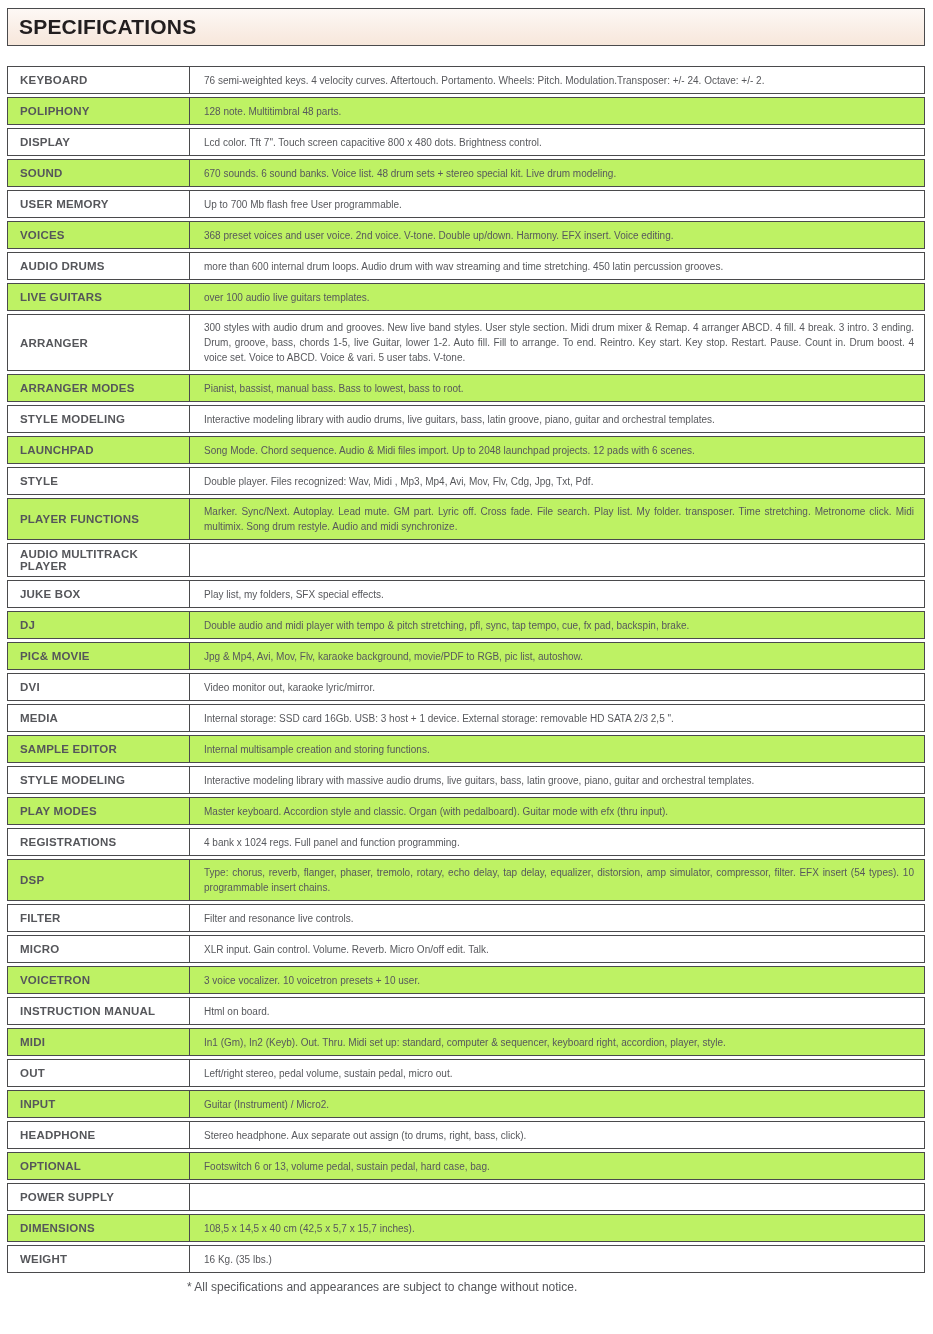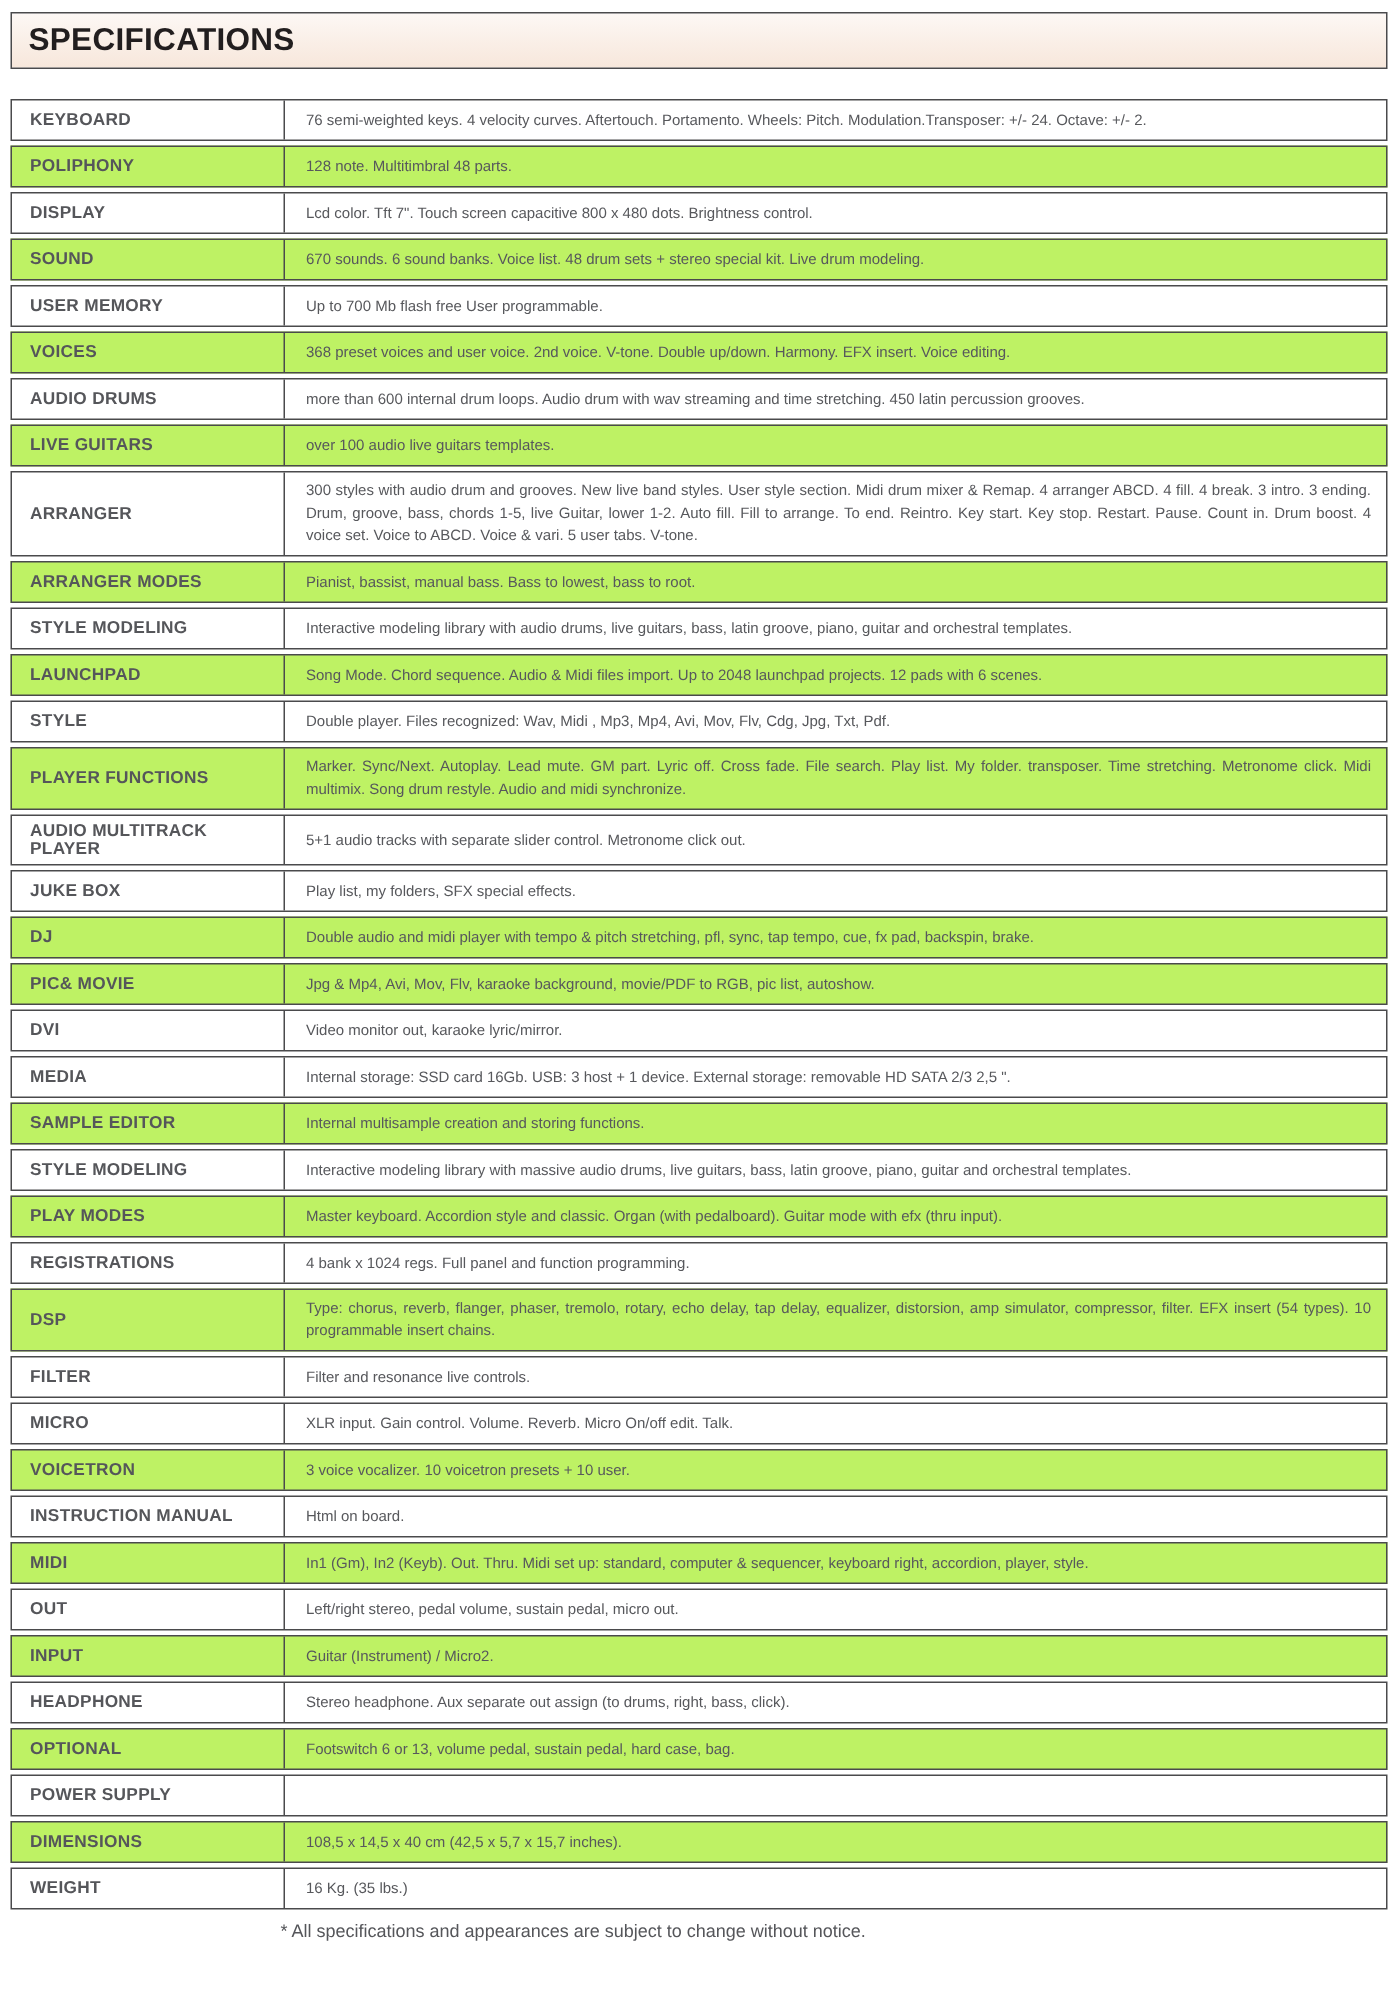--- a/index.html
+++ b/index.html
@@ -155,23 +155,20 @@
         </div>
       </div>
       <div class="row alt">
         <div class="label">PLAYER FUNCTIONS</div>
         <div class="value">
           <span>Marker. Sync/Next. Autoplay. Lead mute. GM part. Lyric off. Cross fade. File search. Play list. My folder. transposer. Time stretching. Metronome click. Midi multimix. Song drum restyle. Audio and midi synchronize.</span>
         </div>
       </div>
       <div class="row">
         <div class="label">AUDIO MULTITRACK PLAYER</div>
-        <div class="value">
-          <span>5+1 audio tracks with separate slider control. Metronome click out.</span>
-        </div>
       </div>
       <div class="row">
         <div class="label">JUKE BOX</div>
         <div class="value">
           <span>Play list, my folders, SFX special effects.</span>
         </div>
       </div>
       <div class="row alt">
         <div class="label">DJ</div>
         <div class="value">

